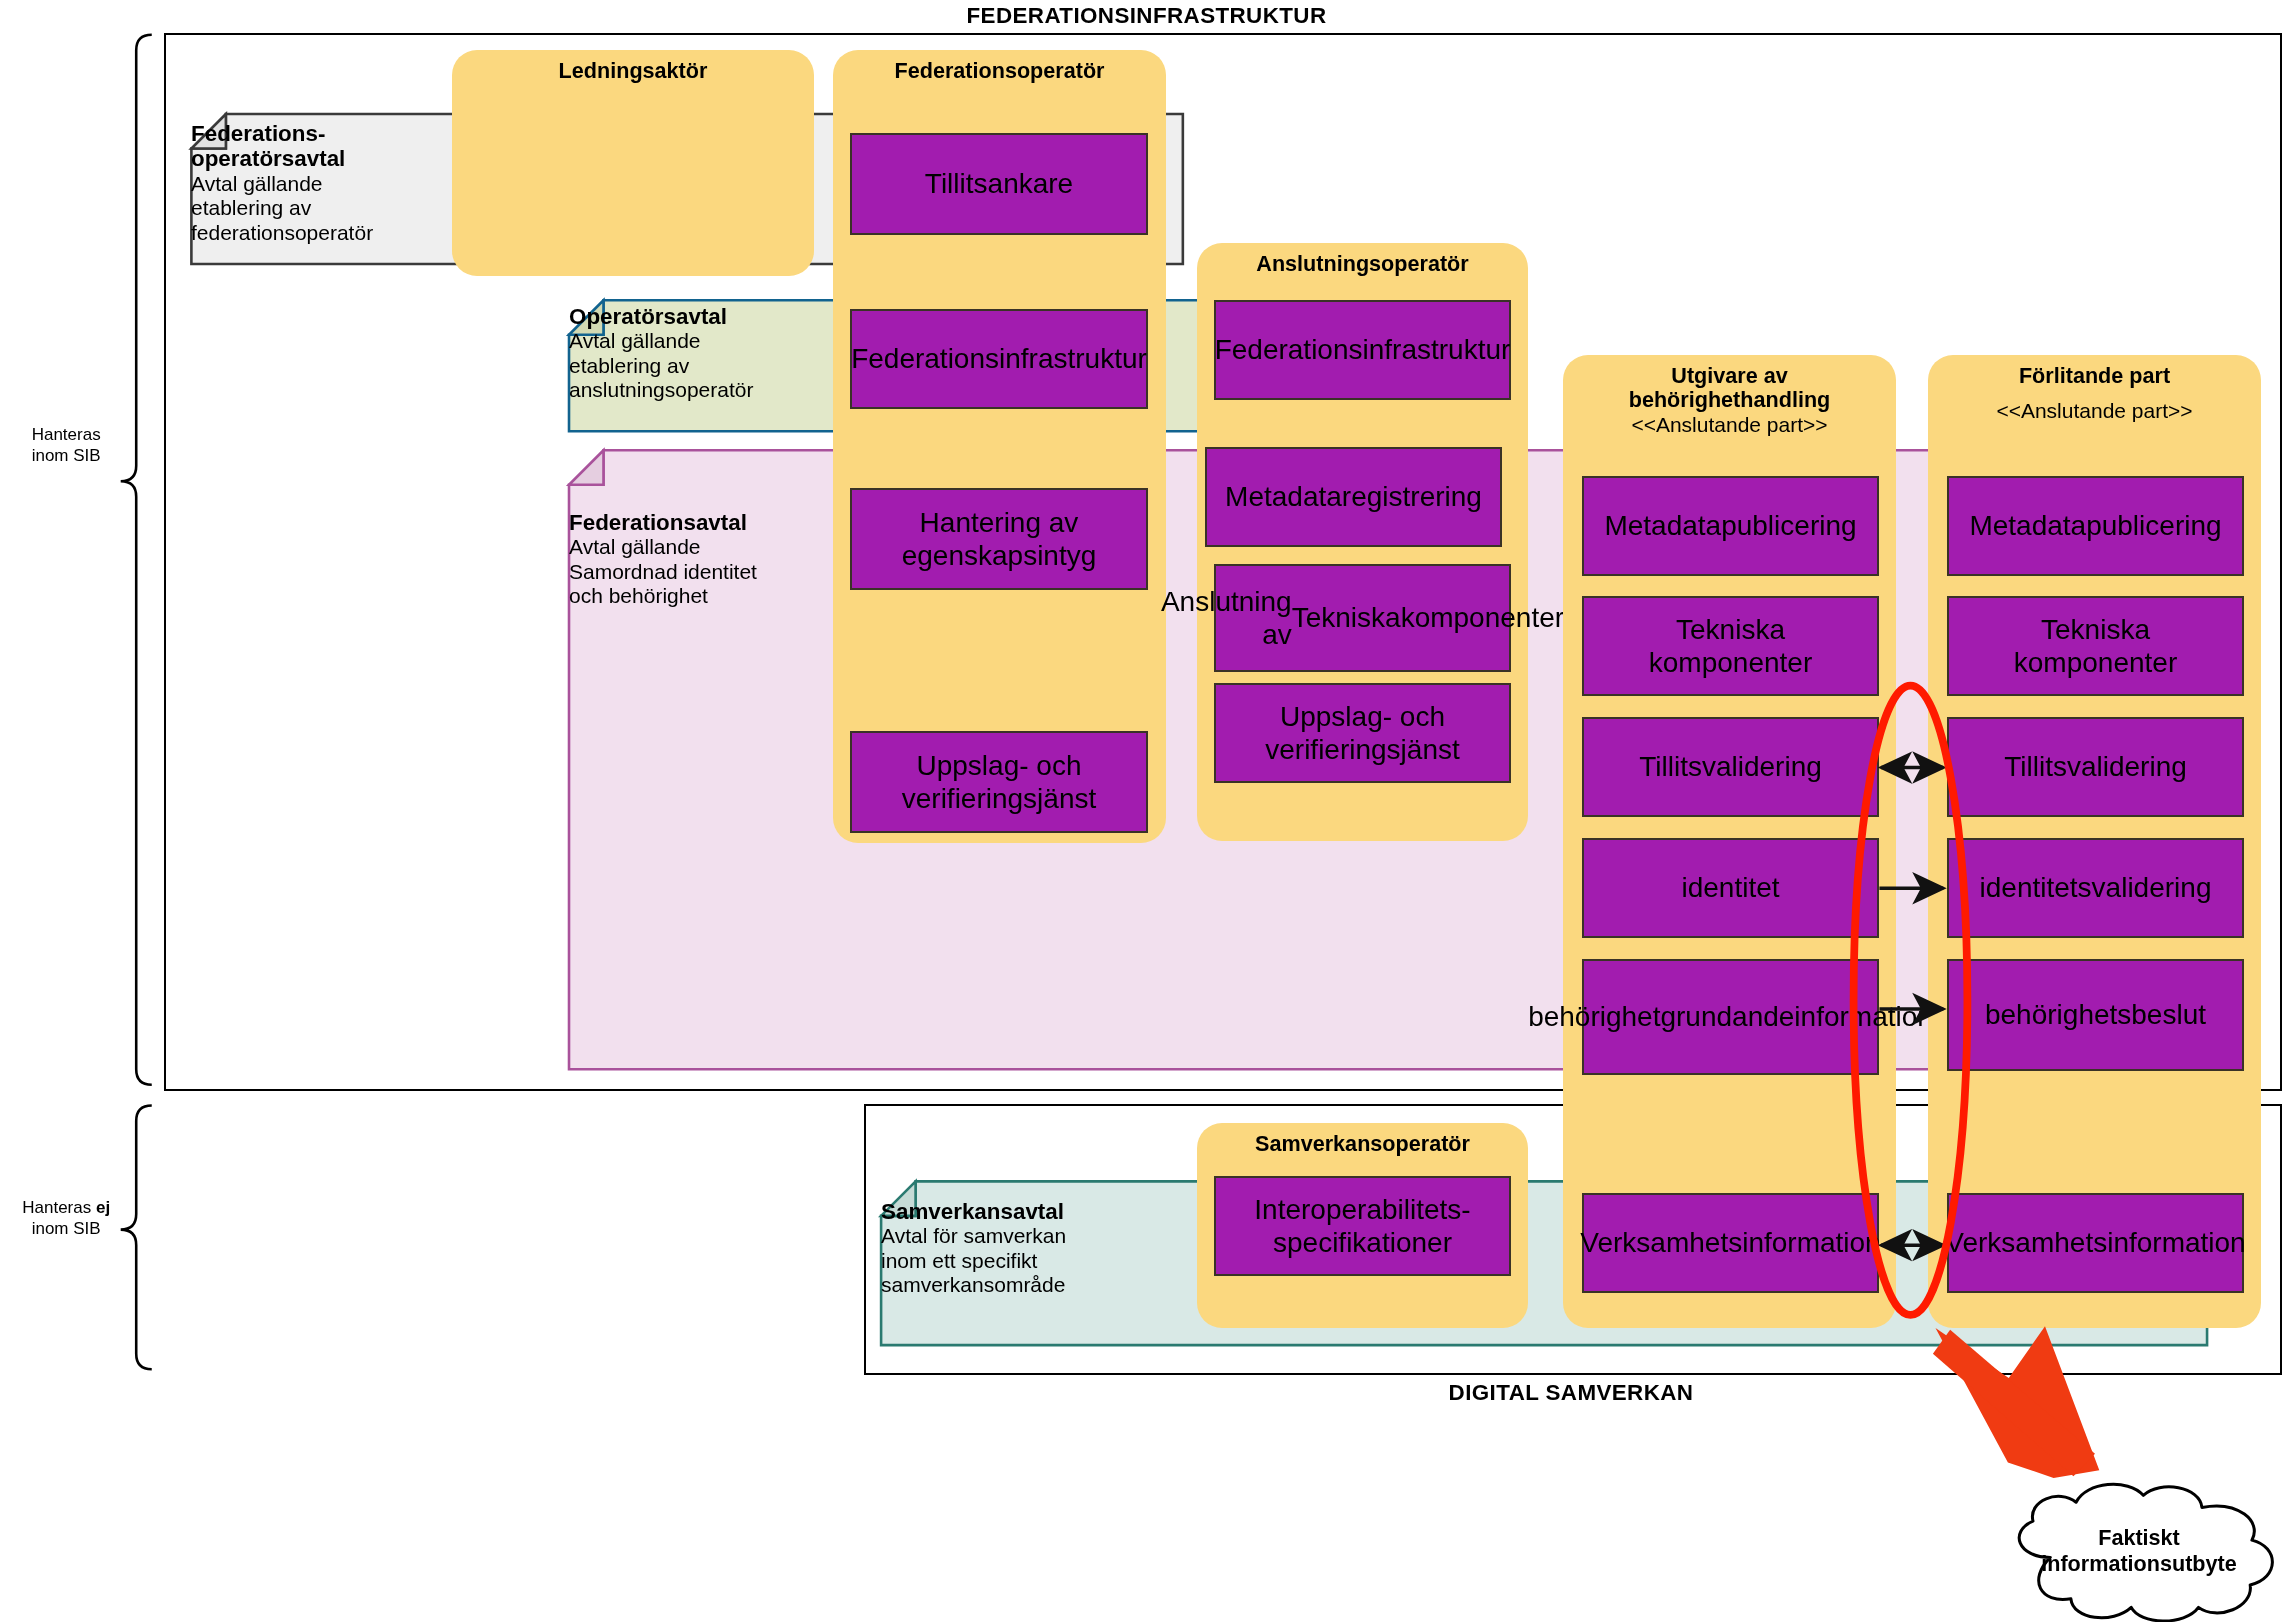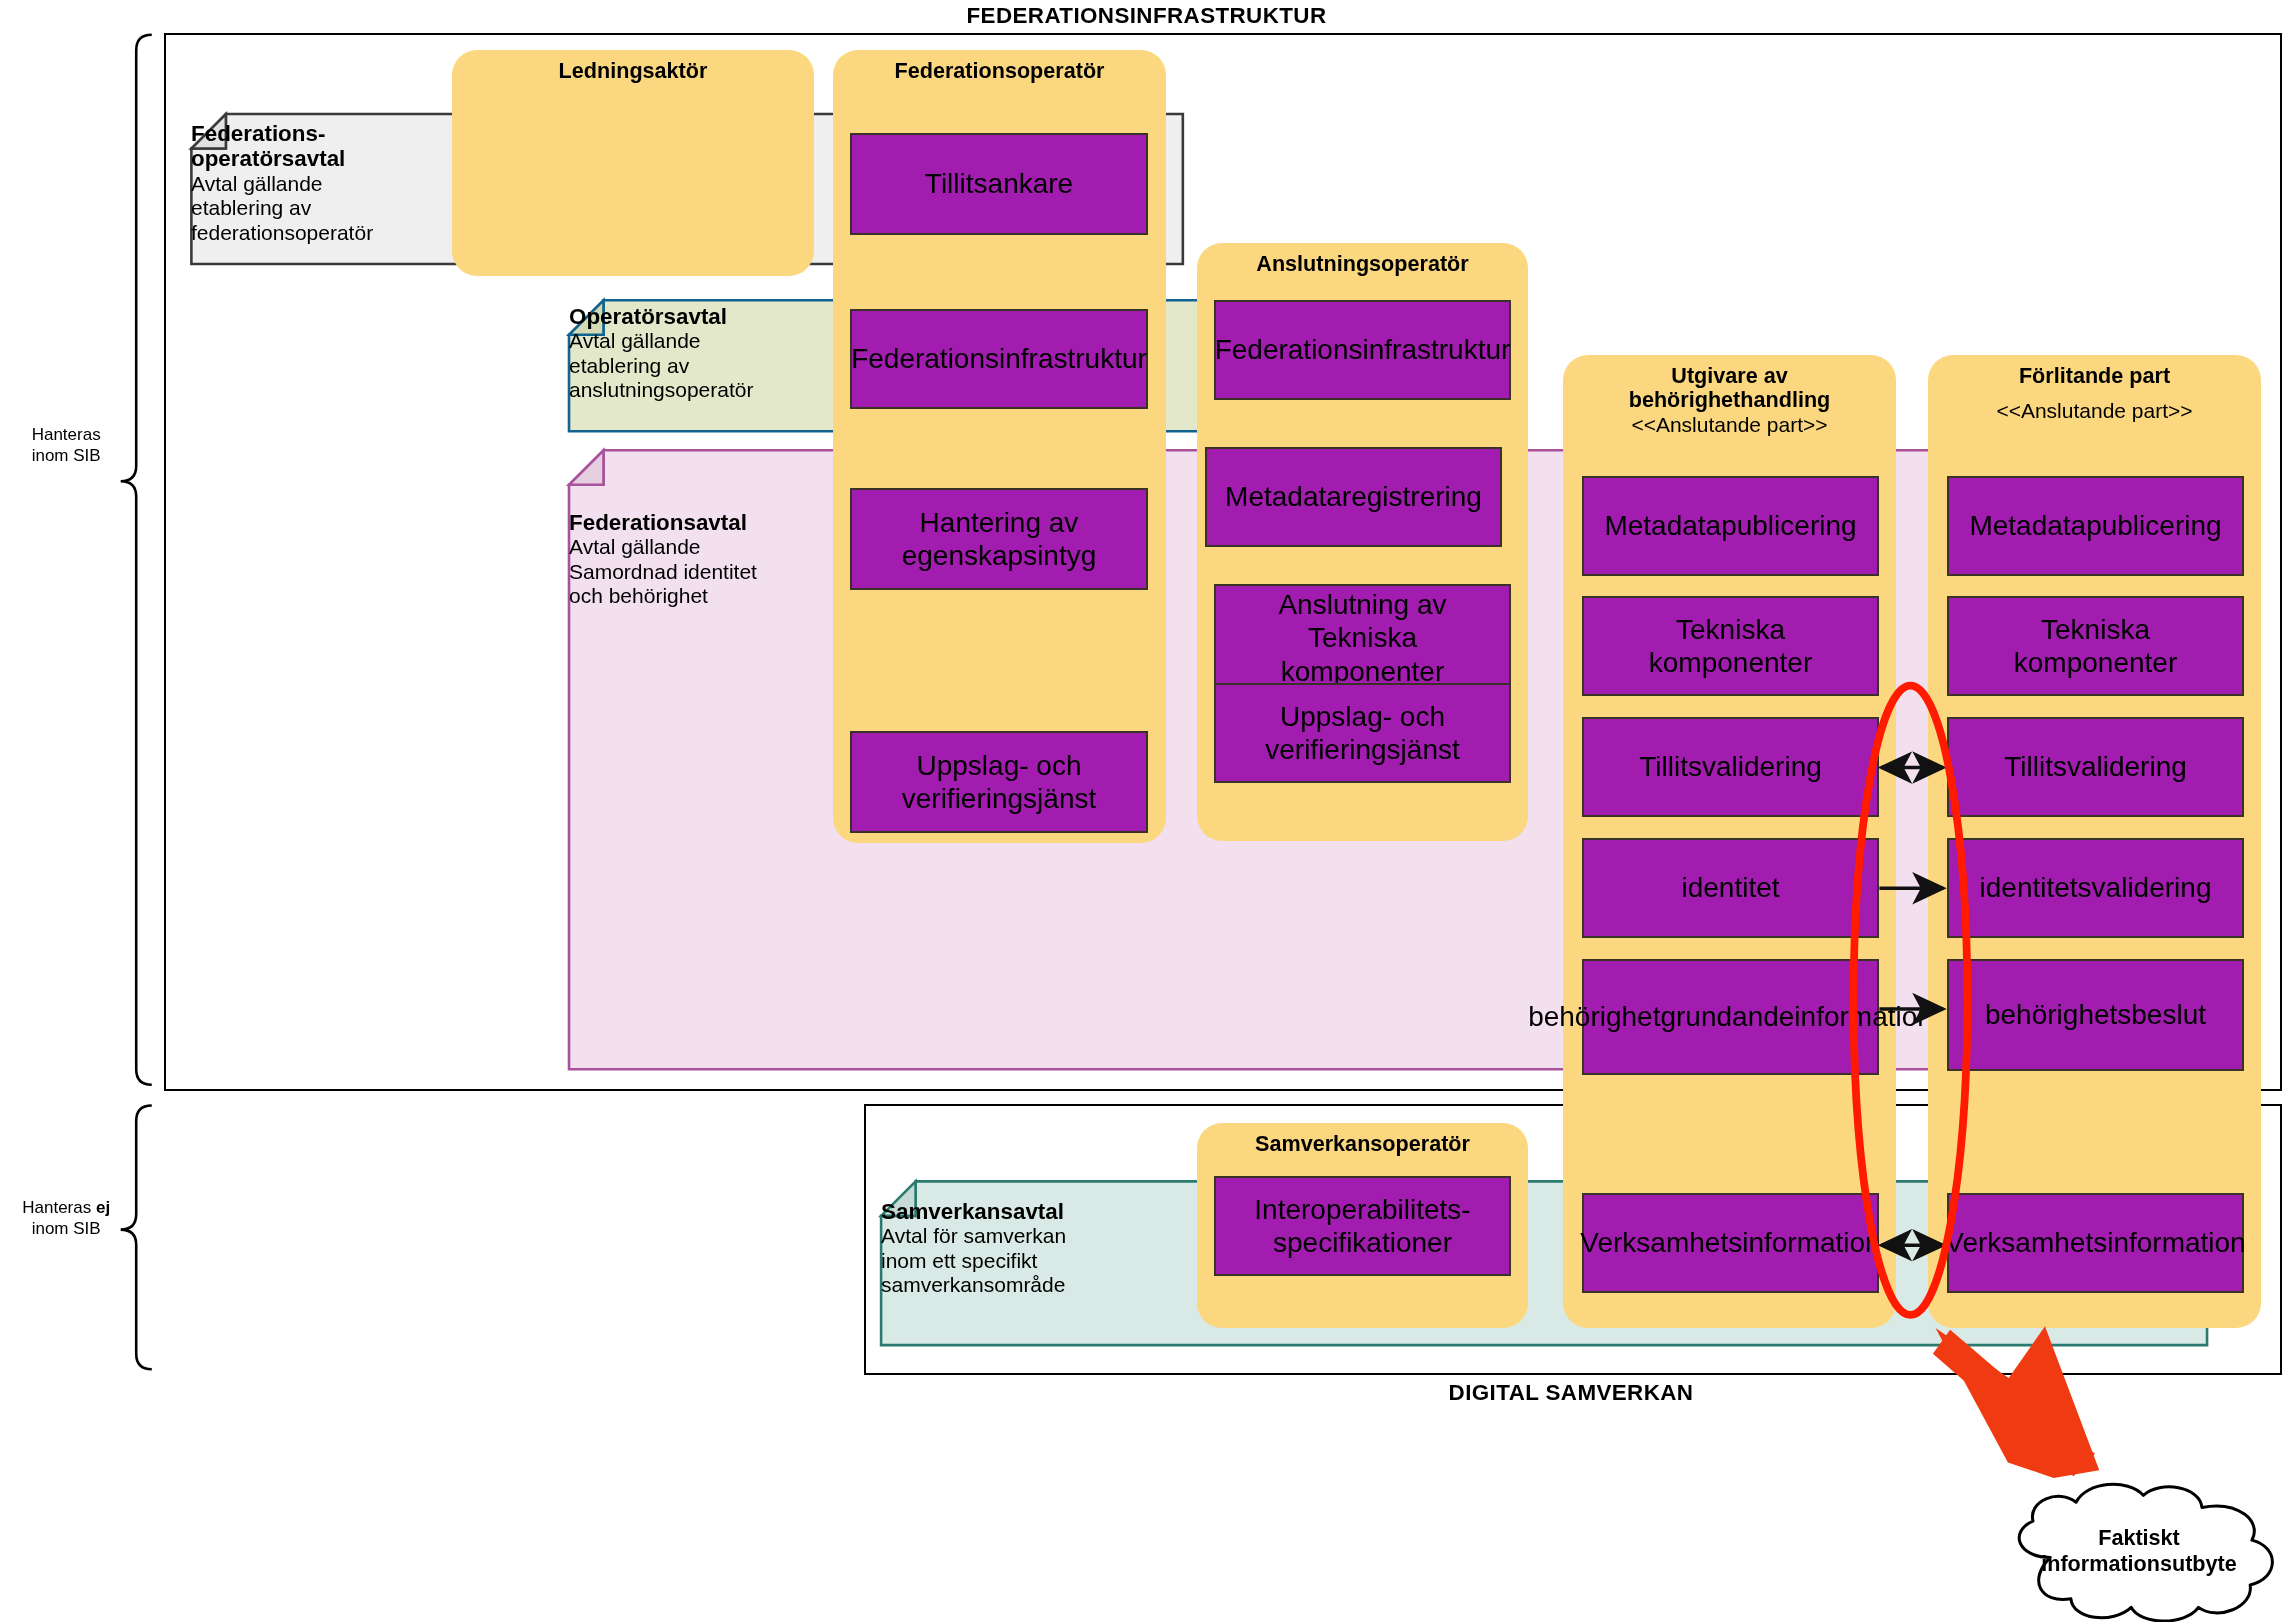--- a/index.html
+++ b/index.html
@@ -145,21 +145,21 @@
     <div class="cap" style="left:17px;top:681px;width:298px;height:102px;flex-direction:column;">
       <div>Uppslag- och</div>
       <div>verifieringsjänst</div>
     </div>
   </div>
 
   <div class="abs actor" style="left:1197px;top:243px;width:331px;height:598px;">
     <div class="actor-title">Anslutningsoperatör</div>
     <div class="cap" style="left:17px;top:57px;width:297px;height:100px;">Federationsinfrastruktur</div>
     <div class="cap" style="left:8px;top:204px;width:297px;height:100px;">Metadataregistrering</div>
-    <div class="cap" style="left:17px;top:321px;width:297px;height:108px;flex-direction:column;margin-top:20px;">
+    <div class="cap" style="left:17px;top:321px;width:297px;height:108px;flex-direction:row;">
       <div>Anslutning av</div>
       <div>Tekniska</div>
       <div>komponenter</div>
     </div>
     <div class="cap" style="left:17px;top:440px;width:297px;height:100px;flex-direction:column;">
       <div>Uppslag- och</div>
       <div>verifieringsjänst</div>
     </div>
   </div>
 

